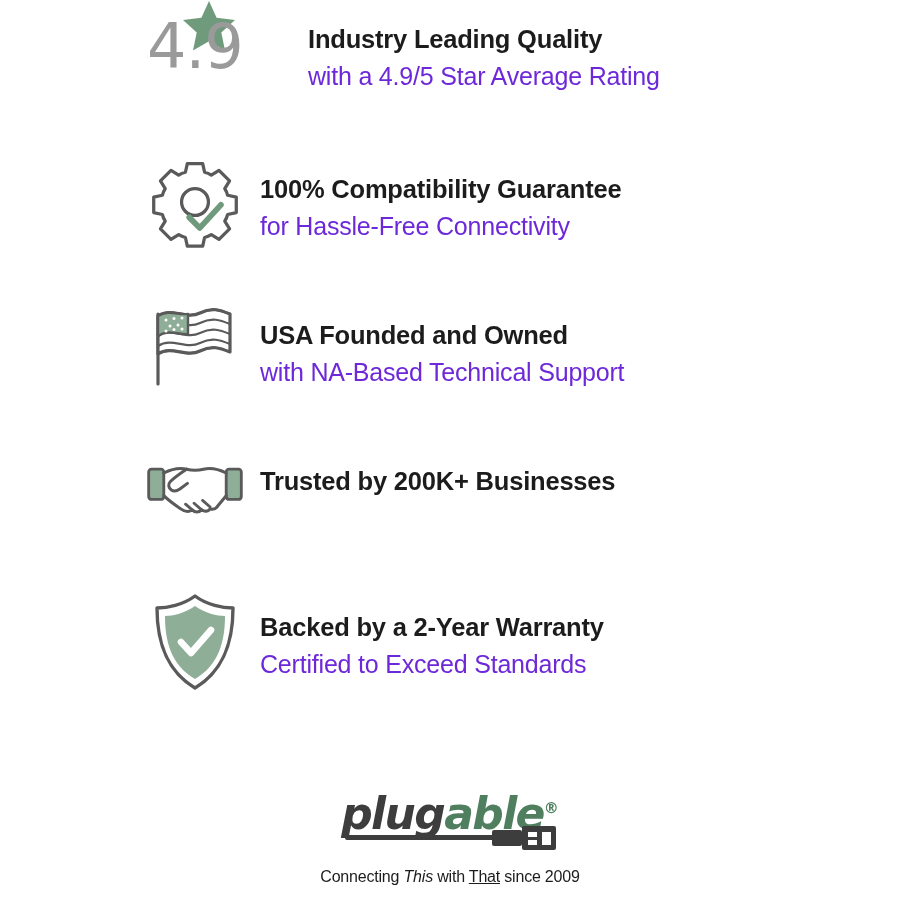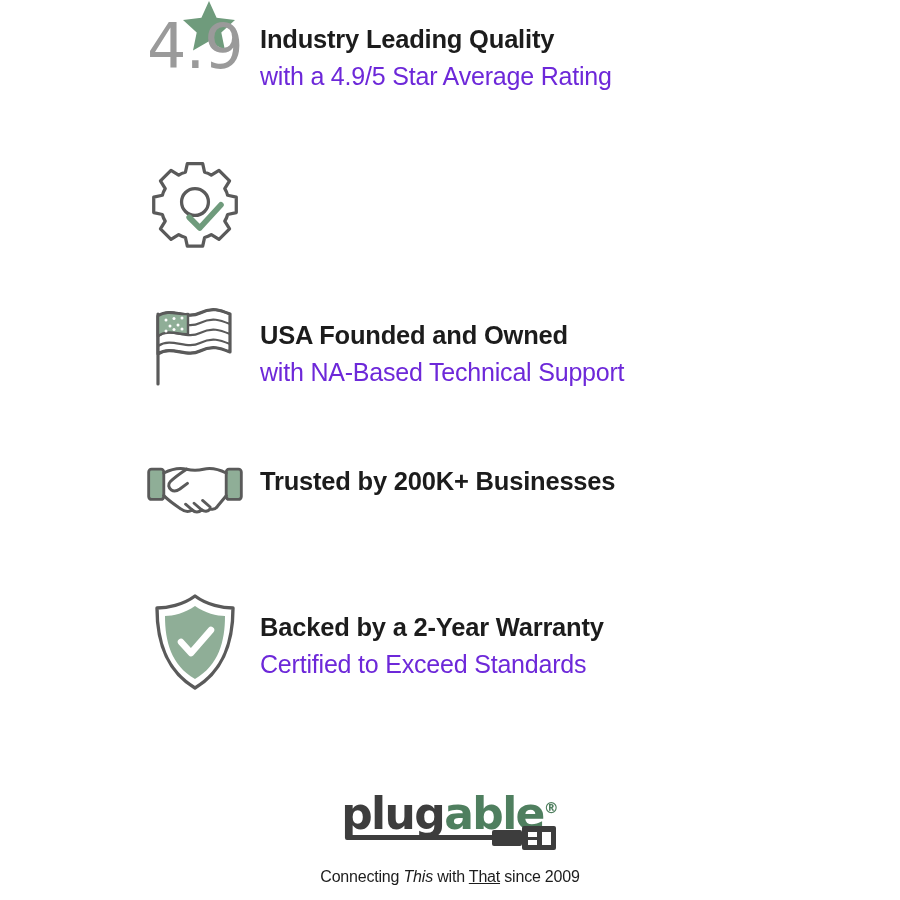--- a/index.html
+++ b/index.html
@@ -91,20 +91,21 @@
     left: 0;
     bottom: 0;
     width: 900px;
     text-align: center;
   }
   .logo-wrap {
     position: relative;
     width: 220px;
     height: 64px;
     margin: 0 auto;
+    font-style: italic;
   }
   .logo-text {
     position: absolute;
     left: 0;
     top: 0;
     width: 220px;
     text-align: center;
     font-size: 44px;
     letter-spacing: -1.6px;
     font-family: "DejaVu Sans", sans-serif;
@@ -137,21 +138,21 @@
   .tagline .ital { font-style: italic; }
   .tagline .under { text-decoration: underline; }
 </style>
 </head>
 <body>
 
 <div class="page">
 
   <div class="feature-list">
 
-    <div class="feature-row" style="height:150px;">
+    <div class="feature-row" style="height:150px;gap:48px;">
       <div class="feature-icon">
         <div class="rating-wrap">
           <svg class="rating-star" width="60" height="60" viewBox="0 0 60 60">
             <polygon points="30,3 37.6,19.8 56,22 42.3,34.4 46,52.5 30,43.2 14,52.5 17.7,34.4 4,22 22.4,19.8" fill="#6f9b7c"></polygon>
           </svg>
           <div class="rating-number">4.9</div>
         </div>
       </div>
       <div class="feature-text">
         <div class="feature-title">Industry Leading Quality</div>
@@ -159,20 +160,24 @@
       </div>
     </div>
 
     <div class="feature-row">
       <div class="feature-icon">
         <svg width="96" height="96" viewBox="0 0 100 100">
           <path d="M42,10 h16 l2,9 a24,24 0 0 1 7,3 l8,-5 l11,11 l-5,8 a24,24 0 0 1 3,7 l9,2 v16 l-9,2 a24,24 0 0 1 -3,7 l5,8 l-11,11 l-8,-5 a24,24 0 0 1 -7,3 l-2,9 h-16 l-2,-9 a24,24 0 0 1 -7,-3 l-8,5 l-11,-11 l5,-8 a24,24 0 0 1 -3,-7 l-9,-2 v-16 l9,-2 a24,24 0 0 1 3,-7 l-5,-8 l11,-11 l8,5 a24,24 0 0 1 7,-3 z" fill="none" stroke="#5a5a5a" stroke-width="3.4" stroke-linejoin="round"></path>
           <circle cx="50" cy="50" r="14" fill="none" stroke="#5a5a5a" stroke-width="3.4"></circle>
           <path d="M44,66 l11,11 l22,-24" fill="none" stroke="#6f9b7c" stroke-width="6" stroke-linecap="round" stroke-linejoin="round"></path>
         </svg>
+      </div>
+      <div class="feature-text">
+        <div class="feature-title">100% Compatibility Guarantee</div>
+        <div class="feature-sub">for Hassle-Free Connectivity</div>
       </div>
     </div>
 
     <div class="feature-row">
       <div class="feature-icon">
         <svg width="100" height="96" viewBox="0 0 100 96">
           <path d="M13,14 v70" stroke="#5a5a5a" stroke-width="3.2" fill="none" stroke-linecap="round"></path>
           <path d="M13,16 c14,-9 28,4 42,-3 c12,-6 20,-3 30,1 v38 c-10,-4 -18,-7 -30,-1 c-14,7 -28,-6 -42,3 z" fill="#ffffff" stroke="#5a5a5a" stroke-width="3.2" stroke-linejoin="round"></path>
           <path d="M13,16 c14,-9 28,4 42,-3 c12,-6 20,-3 30,1" fill="none" stroke="#5a5a5a" stroke-width="2.4"></path>
           <path d="M13,26 c14,-9 28,4 42,-3 c12,-6 20,-3 30,1" fill="none" stroke="#5a5a5a" stroke-width="2.2"></path>

